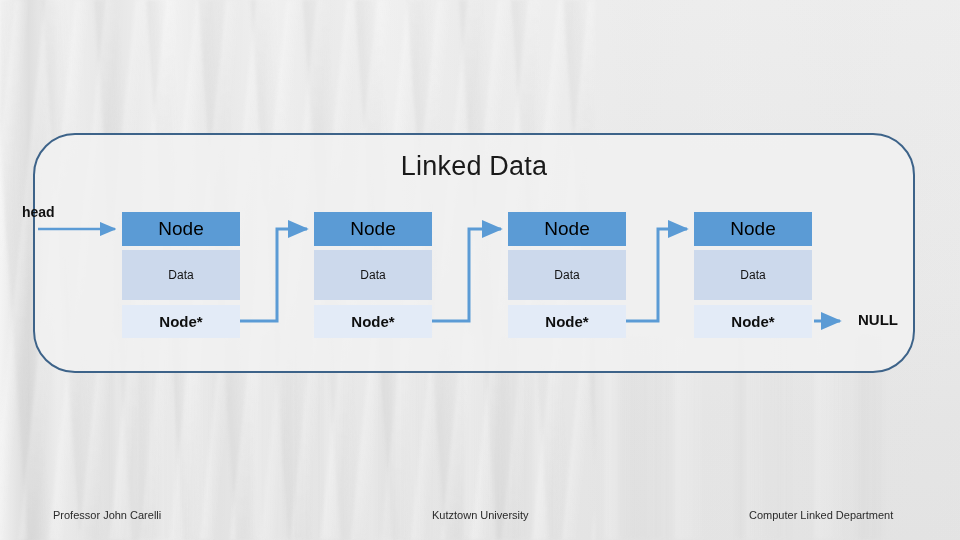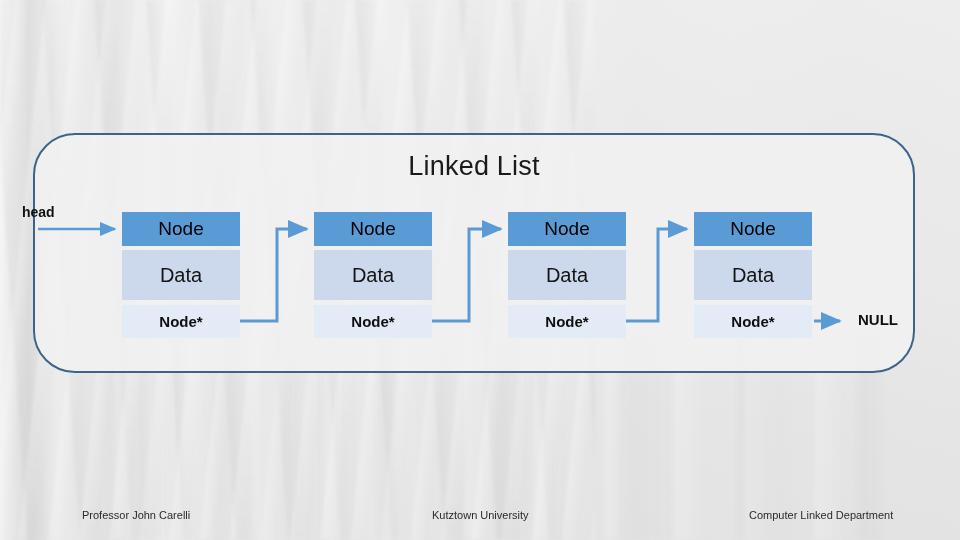--- a/index.html
+++ b/index.html
@@ -142,21 +142,21 @@
     background: #5b9bd5;
     color: #000000;
     font-size: 19px;
   }
   .band-data {
     height: 50px;
     line-height: 50px;
     margin-top: 4px;
     background: #ccd9ec;
     color: #141414;
-    font-size: 20px;
+    font-size: 12px;
   }
   .band-ptr {
     height: 33px;
     line-height: 33px;
     margin-top: 5px;
     background: #e3ebf7;
     color: #0f0f0f;
     font-size: 15px;
     font-weight: 700;
   }
@@ -184,33 +184,33 @@
   
   .footer-left,
   .footer-center,
   .footer-right {
     position: absolute;
     top: 509px;
     font-size: 11px;
     color: #2a2a2a;
     white-space: nowrap;
   }
-  .footer-left   { left: 82px; }
+  .footer-left   { left: 53px; }
   .footer-center { left: 432px; }
   .footer-right  { left: 749px; }
 </style>
 </head>
 <body>
 
 <div class="slide">
 
   <div class="bg-photo"></div>
 
   <div class="diagram-frame">
-    <div class="diagram-title">Linked List</div>
+    <div class="diagram-title">Linked Data</div>
   </div>
 
   <div class="head-label">head</div>
 
   <div class="node" style="left:122px;">
     <div class="band band-header">Node</div>
     <div class="band band-data">Data</div>
     <div class="band band-ptr">Node*</div>
   </div>
 

